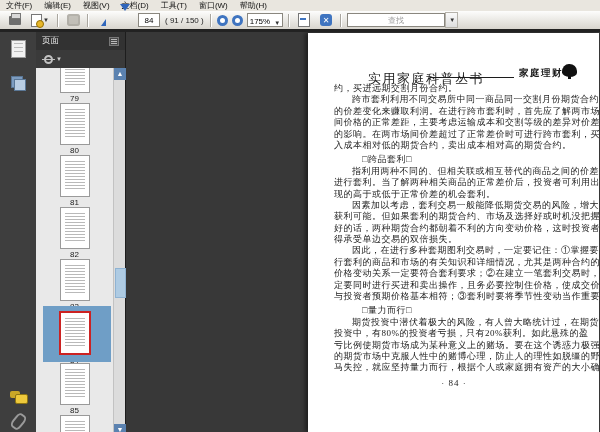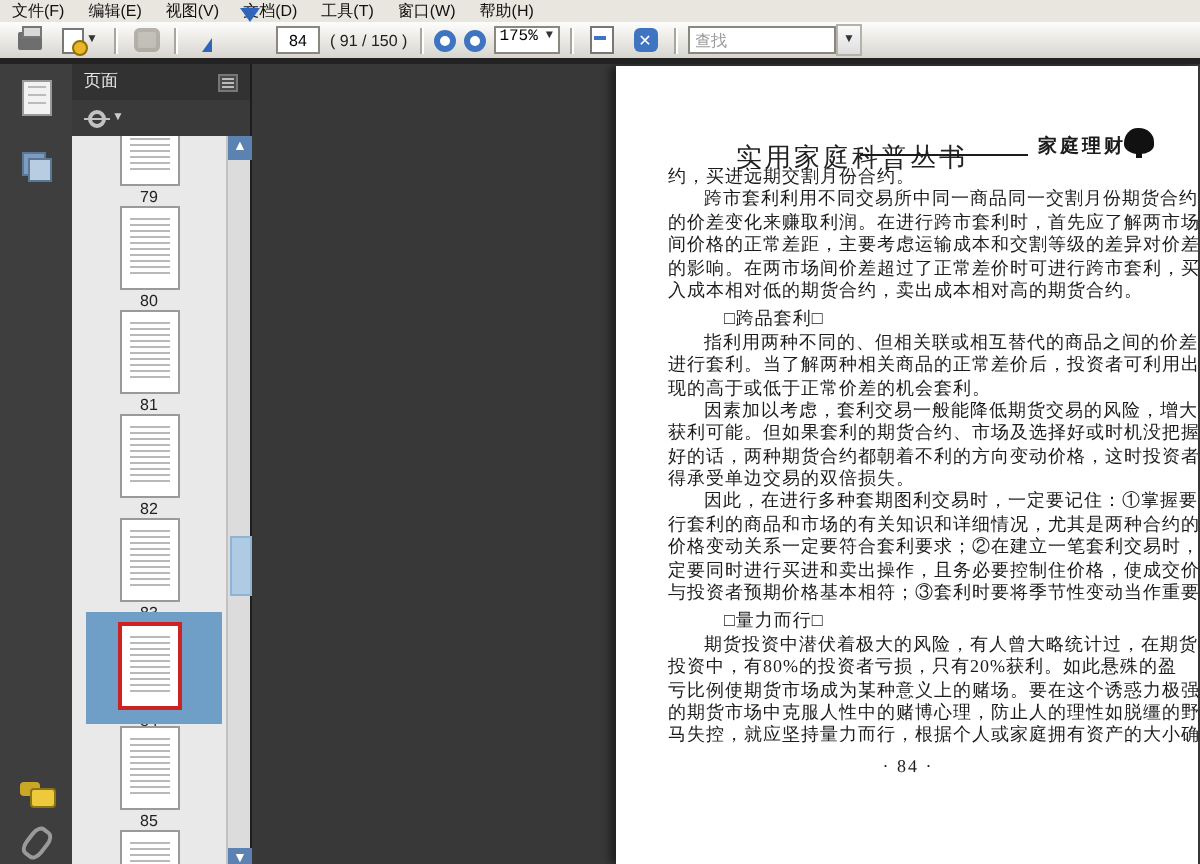--- a/index.html
+++ b/index.html
@@ -24,26 +24,26 @@
   .ico-export::after{content:"";position:absolute;right:-3px;bottom:-2px;width:6px;height:6px;border-radius:50%;background:#e7b62a;border:1px solid #946f00;}
   .dd{font-size:6px;color:#333;margin-left:1px;}
   .ico-disabled{width:13px;height:12px;border-radius:3px;background:#b9b6ae;box-shadow:inset 0 0 0 2px #a5a29a;opacity:.8;}
   .arrow-up{width:0;height:0;border-left:5px solid transparent;border-right:5px solid transparent;border-bottom:7px solid #2f65bb;}
   .arrow-up::after{content:"";display:block;}
   .stem{width:4px;height:4px;background:#2f65bb;margin:0 auto;}
   .arrow-down{width:0;height:0;border-left:5px solid transparent;border-right:5px solid transparent;border-top:7px solid #2f65bb;}
   .pagebox{width:20px;height:12px;font-size:8px;text-align:center;border:1px solid #8a877f;background:#fff;padding:0;margin:0 2px;font-family:"Liberation Sans",sans-serif;}
   .cntlbl{font-size:8px;color:#222;margin:0 3px;white-space:nowrap;}
   .roundbtn{width:11px;height:11px;border-radius:50%;border:3px solid #3f74c0;background:#fff;box-sizing:border-box;margin:0 2px;}
-  .zoombox{height:12px;background:#fff;border:1px solid #8a877f;display:flex;align-items:flex-start;font-size:8px;padding:0 2px;margin:0 2px;font-family:Liberation Mono, monospace;}
+  .zoombox{height:12px;background:#fff;border:1px solid #8a877f;display:flex;align-items:flex-end;font-size:8px;padding:0 2px;margin:0 2px;}
   .zoombox .dd{margin-left:4px;}
   .ico-fit{width:10px;height:12px;background:#fff;border:1px solid #777;position:relative;}
   .ico-fit::after{content:"";position:absolute;left:1px;top:4px;width:6px;height:2px;background:#3f74c0;}
   .ico-expand{width:12px;height:12px;background:#3f74c0;border-radius:3px;color:#fff;font-size:8px;font-weight:bold;display:flex;align-items:center;justify-content:center;}
-  .findbox{height:12px;width:66px;background:#fff;border:1px solid #8a877f;font-size:8px;padding:0 3px;margin-left:2px;font-family:"Liberation Sans",sans-serif;}
+  .findbox{height:12px;width:66px;background:#fff;border:1px solid #8a877f;font-size:8px;padding:0 15px;margin-left:2px;font-family:"Liberation Sans",sans-serif;text-align:center;}
   .findbox::placeholder{color:#9a9a9a;}
   .finddd{width:11px;height:14px;display:flex;align-items:center;justify-content:center;border:1px solid #b5b2aa;background:linear-gradient(#fafafa,#ddd);}
   
   .strip{position:absolute;left:0;top:32px;width:36px;height:400px;background:#3e3e3e;}
   .strip .slot{position:absolute;left:0;width:36px;height:26px;display:flex;align-items:center;justify-content:center;}
   .ico-pages{width:13px;height:16px;background:#f2f2f2;border:1px solid #999;
      background-image:repeating-linear-gradient(#bbb 0 1px,transparent 1px 4px);background-size:9px 12px;background-position:2px 2px;background-repeat:no-repeat;}
   .ico-layers{width:14px;height:14px;position:relative;}
   .ico-layers i{position:absolute;width:10px;height:10px;display:block;}
   .ico-layers i:nth-child(1){left:0;top:0;background:#7d9cc0;border:1px solid #5a7796;}

